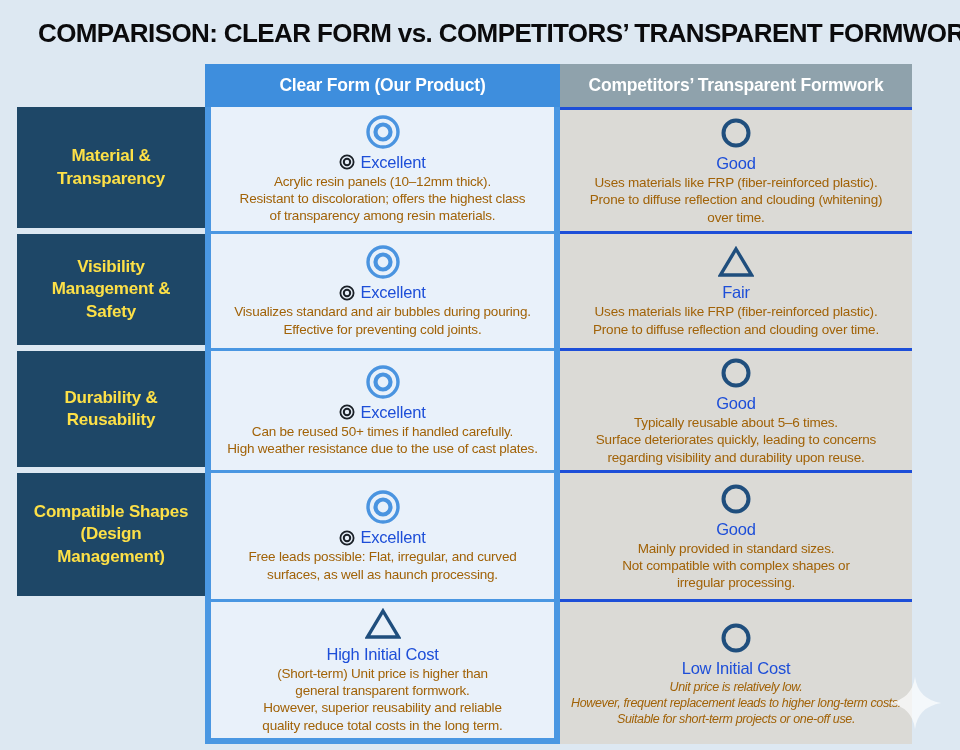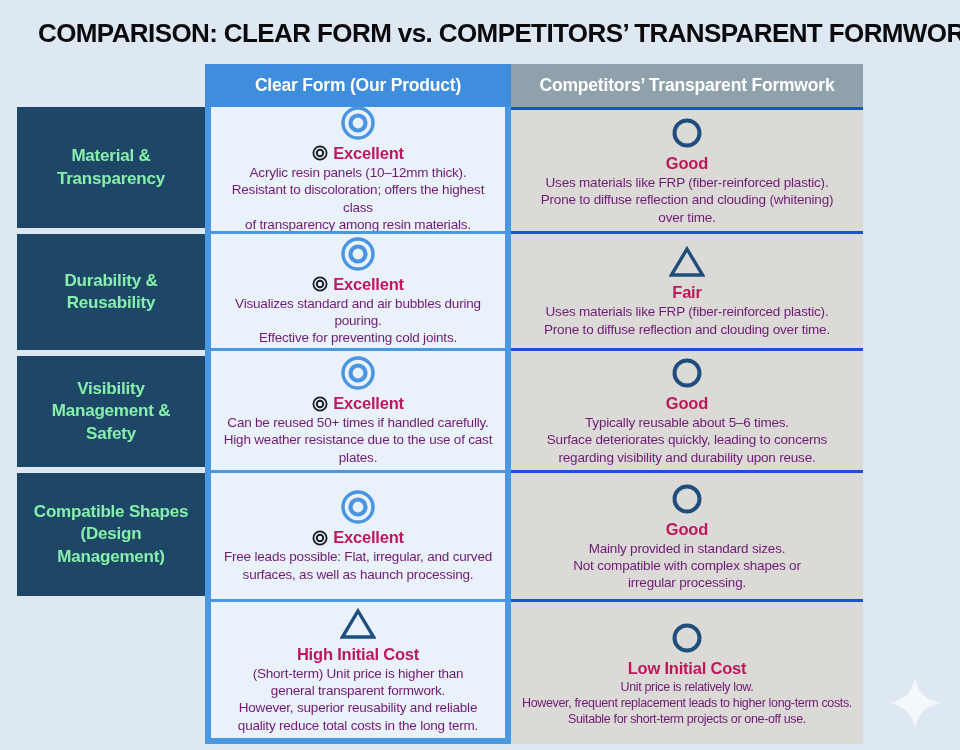--- a/index.html
+++ b/index.html
@@ -14,39 +14,39 @@
     position:absolute;left:38px;top:18px;
     font-size:26px;font-weight:bold;color:#0b0b0d;
     letter-spacing:-0.6px;white-space:nowrap;
   }
   .table{
     position:absolute;left:17px;top:64px;
     width:895px;display:flex;flex-direction:row;
   }
   .col{display:flex;flex-direction:column;}
   .col-labels{width:188px;}
-  .col-ours{width:306px;}
+  .col-ours{width:355px;}
   .col-comp{width:352px;}
   .cell{box-sizing:border-box;}
 
   
   .hdr-spacer{height:43px;background:transparent;}
   .hdr{
     height:43px;display:flex;align-items:center;justify-content:center;
     color:#ffffff;font-weight:bold;font-size:17.5px;letter-spacing:-0.2px;
   }
   .hdr-ours{background:#3e8edd;}
   .hdr-comp{background:#8fa2ac;}
 
   
   .label-cell{
     background:#1e4767;background-clip:padding-box;
     border-top:3px solid transparent;border-bottom:3px solid transparent;
     display:flex;align-items:center;justify-content:center;text-align:center;
-    color:#86efac;font-weight:bold;font-size:17px;line-height:1.3;
+    color:#fde047;font-weight:bold;font-size:17px;line-height:1.3;
     padding:4px 10px;letter-spacing:-0.2px;
   }
   .label-cell.first{border-top:0;}
 
   
   .ours-cell{
     background:#e9f1fa;
     border-left:6px solid #4a97e2;border-right:6px solid #4a97e2;
     border-top:3px solid #4a97e2;
   }
@@ -58,29 +58,29 @@
     background:#dbdad6;
     border-top:3px solid #1d4ed8;
   }
 
   .cell-inner{
     height:100%;display:flex;flex-direction:column;
     align-items:center;justify-content:center;text-align:center;
     padding:4px 8px;box-sizing:border-box;gap:1px;
   }
   .rating{
-    font-weight:bold;font-size:16.5px;color:#be185d;
+    font-weight:normal;font-size:16.5px;color:#1d4ed8;
     display:flex;align-items:center;gap:5px;letter-spacing:-0.2px;
     margin-top:2px;
   }
   .desc{
-    font-size:13.5px;color:#701a75;line-height:1.28;
+    font-size:13.5px;color:#a16207;line-height:1.28;
     letter-spacing:-0.2px;white-space:pre-line;
   }
-  .desc.tight{font-size:12.5px;letter-spacing:-0.35px;}
+  .desc.tight{font-size:12.5px;letter-spacing:-0.35px;font-style:italic;}
 
   
   .big-icon{height:36px;display:flex;align-items:center;justify-content:center;}
   .big-icon .ic{display:none;}
   .big-icon[data-icon="double-circle"] .ic-double-circle{display:block;}
   .big-icon[data-icon="circle"] .ic-circle{display:block;}
   .big-icon[data-icon="triangle"] .ic-triangle{display:block;}
   .prefix-icon{display:none;}
   .prefix-icon[data-show="true"]{display:inline-flex;}
 
@@ -93,23 +93,23 @@
 <body>
 
 <div class="page-title">COMPARISON: CLEAR FORM vs. COMPETITORS’ TRANSPARENT FORMWORK</div>
 
 <div class="table">
 
   <div class="col col-labels">
     <div class="cell hdr-spacer"></div>
     <div class="cell label-cell first desc-label" style="height:124px">Material &amp;
 Transparency</div>
-    <div class="cell label-cell" style="height:122px">Durability &amp; Reusability</div>
     <div class="cell label-cell" style="height:117px">Visibility Management
 &amp; Safety</div>
+    <div class="cell label-cell" style="height:122px">Durability &amp; Reusability</div>
     <div class="cell label-cell" style="height:129px">Compatible Shapes
 (Design Management)</div>
   </div>
 
   <div class="col col-ours">
     <div class="cell hdr hdr-ours">Clear Form (Our Product)</div>
 
     <div class="cell ours-cell first" style="height:124px">
       <div class="cell-inner">
         <span class="big-icon" data-icon="double-circle">

